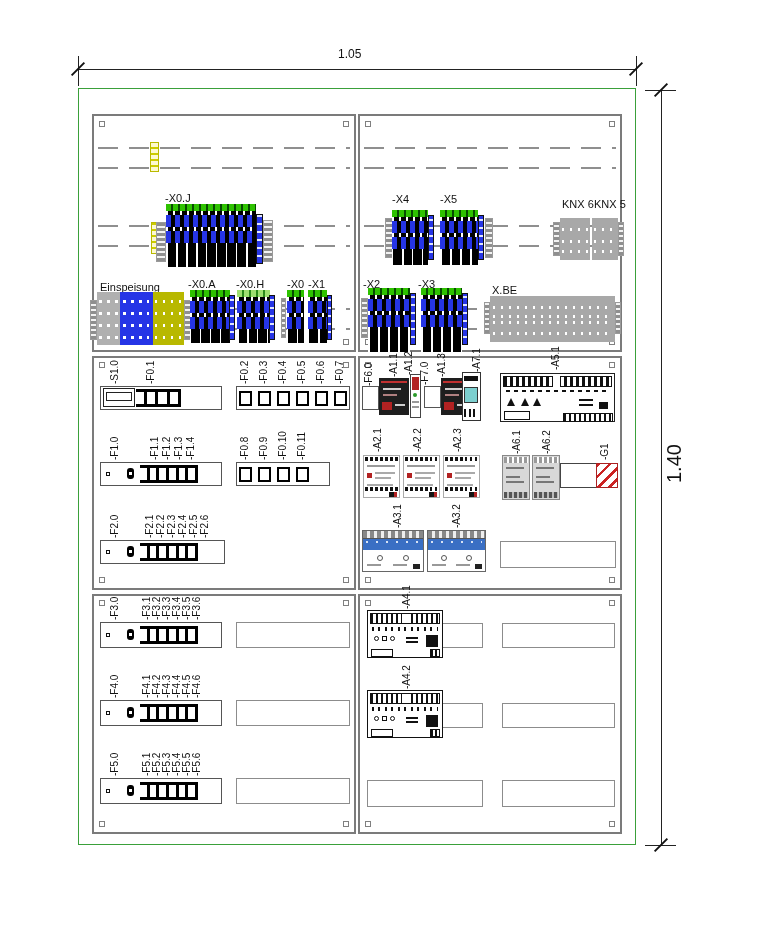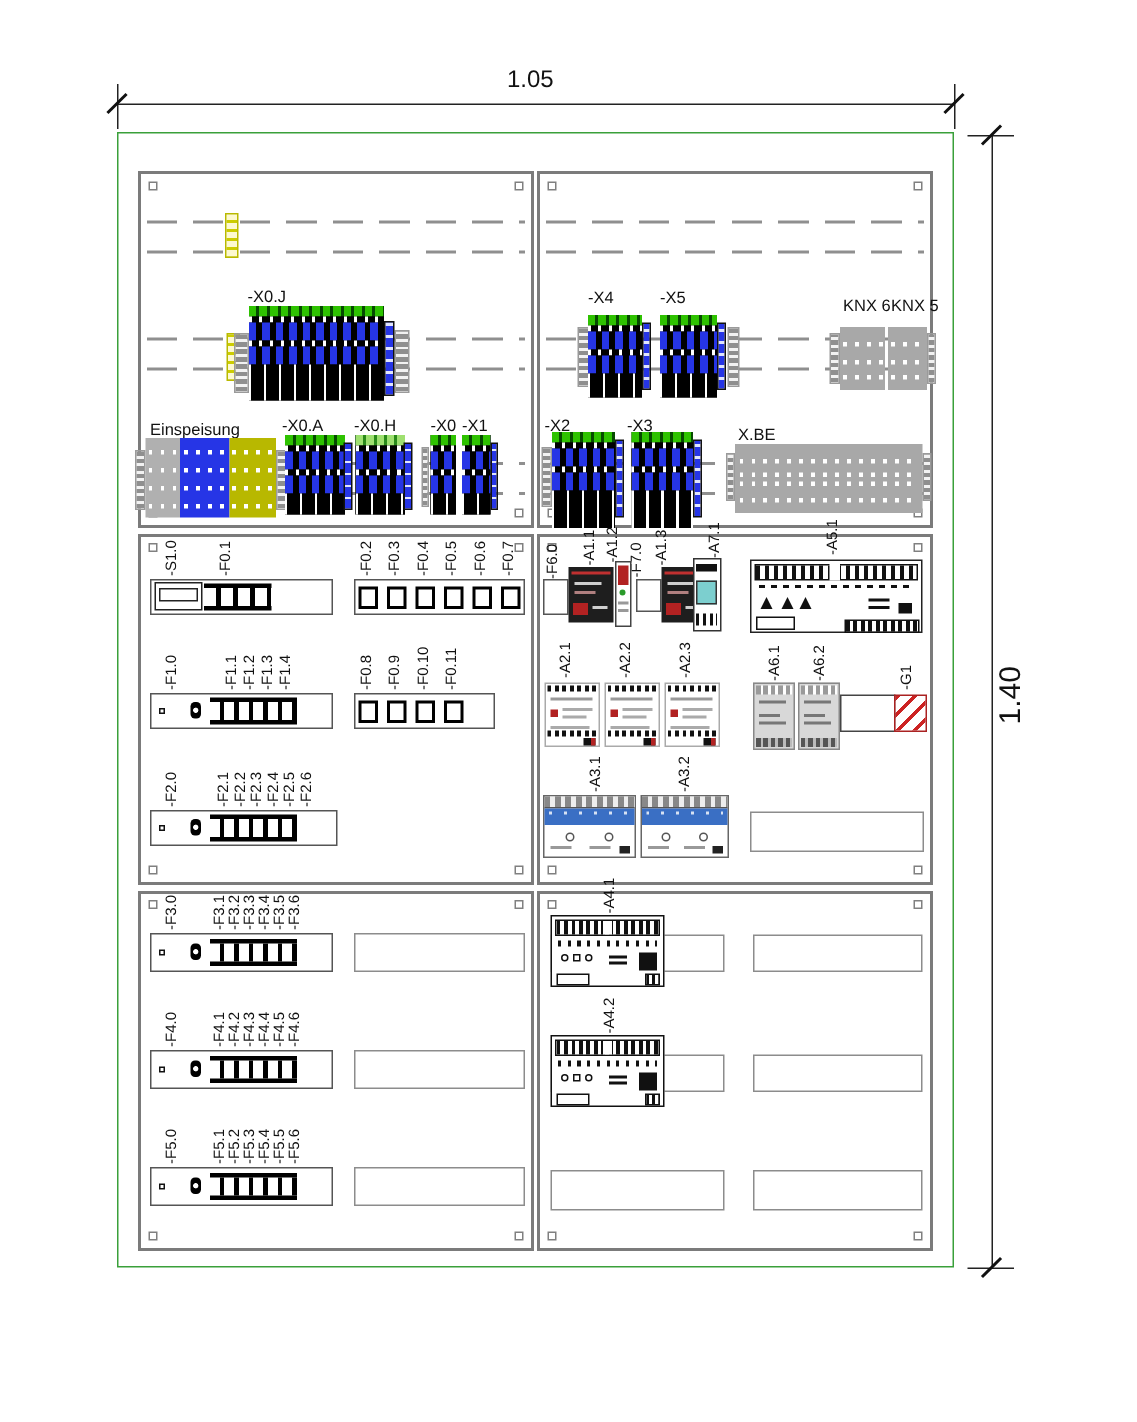--- a/index.html
+++ b/index.html
@@ -4,21 +4,21 @@
 <style>
   html,body{margin:0;padding:0;background:#fff}
   #stage{position:relative;width:758px;height:948px;background:#fff;overflow:hidden;
          font-family:"Liberation Sans",sans-serif;color:#111}
   .abs{position:absolute}
   .panel{position:absolute;background:#fff;border:2px solid #7b7b7b;box-sizing:border-box}
   .hole{position:absolute;width:6px;height:6px;border:1px solid #808080;background:#fff;box-sizing:border-box}
   .rail{position:absolute;height:2px;background:repeating-linear-gradient(90deg,#8f8f8f 0 20px,rgba(0,0,0,0) 20px 31px)}
   .hl{position:absolute;font-size:11px;line-height:12px;white-space:nowrap}
   .vl{position:absolute;font-size:10px;line-height:10px;white-space:nowrap;transform:rotate(-90deg);transform-origin:0 0}
-  .dim{position:absolute;font-size:16px;line-height:20px}
+  .dim{position:absolute;font-size:12px;line-height:20px}
   .vdim{position:absolute;font-size:20px;line-height:20px;white-space:nowrap;transform:rotate(-90deg);transform-origin:0 0}
   .dline{position:absolute;background:#222}
   .tick{position:absolute;width:18px;height:2px;background:#111;transform:rotate(-45deg)}
   .tb{position:absolute;background:#000;display:flex;flex-direction:column;box-sizing:border-box}
   .ts-g{height:7px;background:repeating-linear-gradient(90deg,#2ec200 0 5px,#064a00 5px 7px)}
   .ts-lg{height:7px;background:repeating-linear-gradient(90deg,#9fe070 0 5px,#2a8a1a 5px 7px)}
   .ts-d{height:4px;background:repeating-linear-gradient(90deg,#fff 0 2px,#000 2px 7px)}
   .ts-b{height:12px;background:repeating-linear-gradient(90deg,#2635e6 0 5px,#000 5px 9px)}
   .ts-k{flex:1;background:repeating-linear-gradient(90deg,#fff 0 1.5px,#000 1.5px 10px)}
   .bstrip{position:absolute;background:repeating-linear-gradient(0deg,#2635e6 0 6px,#dfe4ff 6px 8px);border:1px solid #111;box-sizing:border-box}

